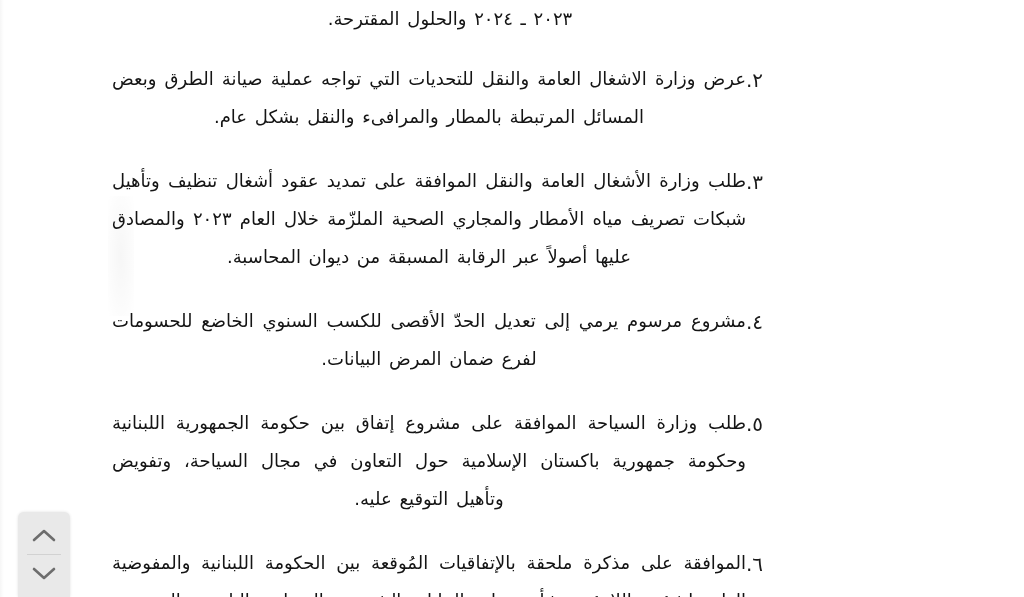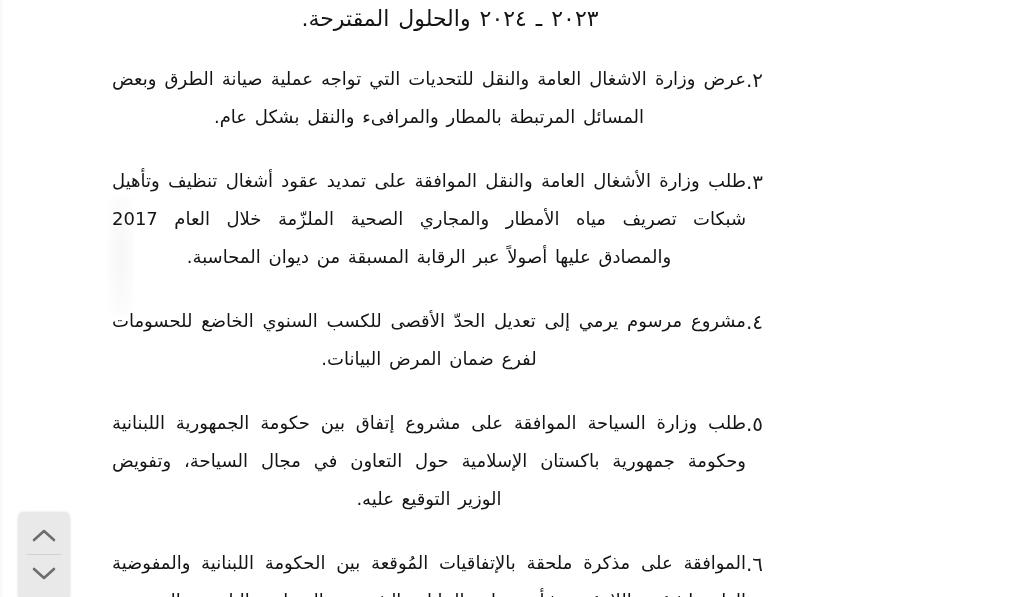--- a/index.html
+++ b/index.html
@@ -53,21 +53,21 @@
     text-align-last: center;
     color: #141414;
     letter-spacing: 0px;
     word-spacing: 2px;
   }
   .truncated-top {
     padding-top: 0;
     margin-top: -8px;
   }
   .first-line {
-    font-size: 22px;
+    font-size: 18px;
     line-height: 38px;
     text-align: center;
     color: #141414;
     padding-right: 0;
     padding-left: 0;
     margin: 0 0 22px 0;
     word-spacing: 2px;
   }
   
   .scroll-widget {
@@ -135,31 +135,31 @@
 
     <div class="first-line truncated-top">٢٠٢٣ ـ ٢٠٢٤ والحلول المقترحة.</div>
 
     <div class="clause">
       <div class="clause-number">٢.</div>
       <div class="clause-text">عرض وزارة الاشغال العامة والنقل للتحديات التي تواجه عملية صيانة الطرق وبعض المسائل المرتبطة بالمطار والمرافىء والنقل بشكل عام.</div>
     </div>
 
     <div class="clause">
       <div class="clause-number">٣.</div>
-      <div class="clause-text">طلب وزارة الأشغال العامة والنقل الموافقة على تمديد عقود أشغال تنظيف وتأهيل شبكات تصريف مياه الأمطار والمجاري الصحية الملزّمة خلال العام 2017 والمصادق عليها أصولاً عبر الرقابة المسبقة من ديوان المحاسبة.</div>
+      <div class="clause-text">طلب وزارة الأشغال العامة والنقل الموافقة على تمديد عقود أشغال تنظيف وتأهيل شبكات تصريف مياه الأمطار والمجاري الصحية الملزّمة خلال العام ٢٠٢٣ والمصادق عليها أصولاً عبر الرقابة المسبقة من ديوان المحاسبة.</div>
     </div>
 
     <div class="clause">
       <div class="clause-number">٤.</div>
       <div class="clause-text">مشروع مرسوم يرمي إلى تعديل الحدّ الأقصى للكسب السنوي الخاضع للحسومات لفرع ضمان المرض البيانات.</div>
     </div>
 
     <div class="clause">
       <div class="clause-number">٥.</div>
-      <div class="clause-text">طلب وزارة السياحة الموافقة على مشروع إتفاق بين حكومة الجمهورية اللبنانية وحكومة جمهورية باكستان الإسلامية حول التعاون في مجال السياحة، وتفويض الوزير التوقيع عليه.</div>
+      <div class="clause-text">طلب وزارة السياحة الموافقة على مشروع إتفاق بين حكومة الجمهورية اللبنانية وحكومة جمهورية باكستان الإسلامية حول التعاون في مجال السياحة، وتفويض وتأهيل التوقيع عليه.</div>
     </div>
 
     <div class="clause">
       <div class="clause-number">٦.</div>
       <div class="clause-text">الموافقة على مذكرة ملحقة بالإتفاقيات المُوقعة بين الحكومة اللبنانية والمفوضية العامة لشؤون اللاجئين بشأن تسليم البيانات الشخصية المتعلقة بالنازحين السوريين في لبنان.</div>
     </div>
 
   </div>
 
   <div class="scroll-widget">

